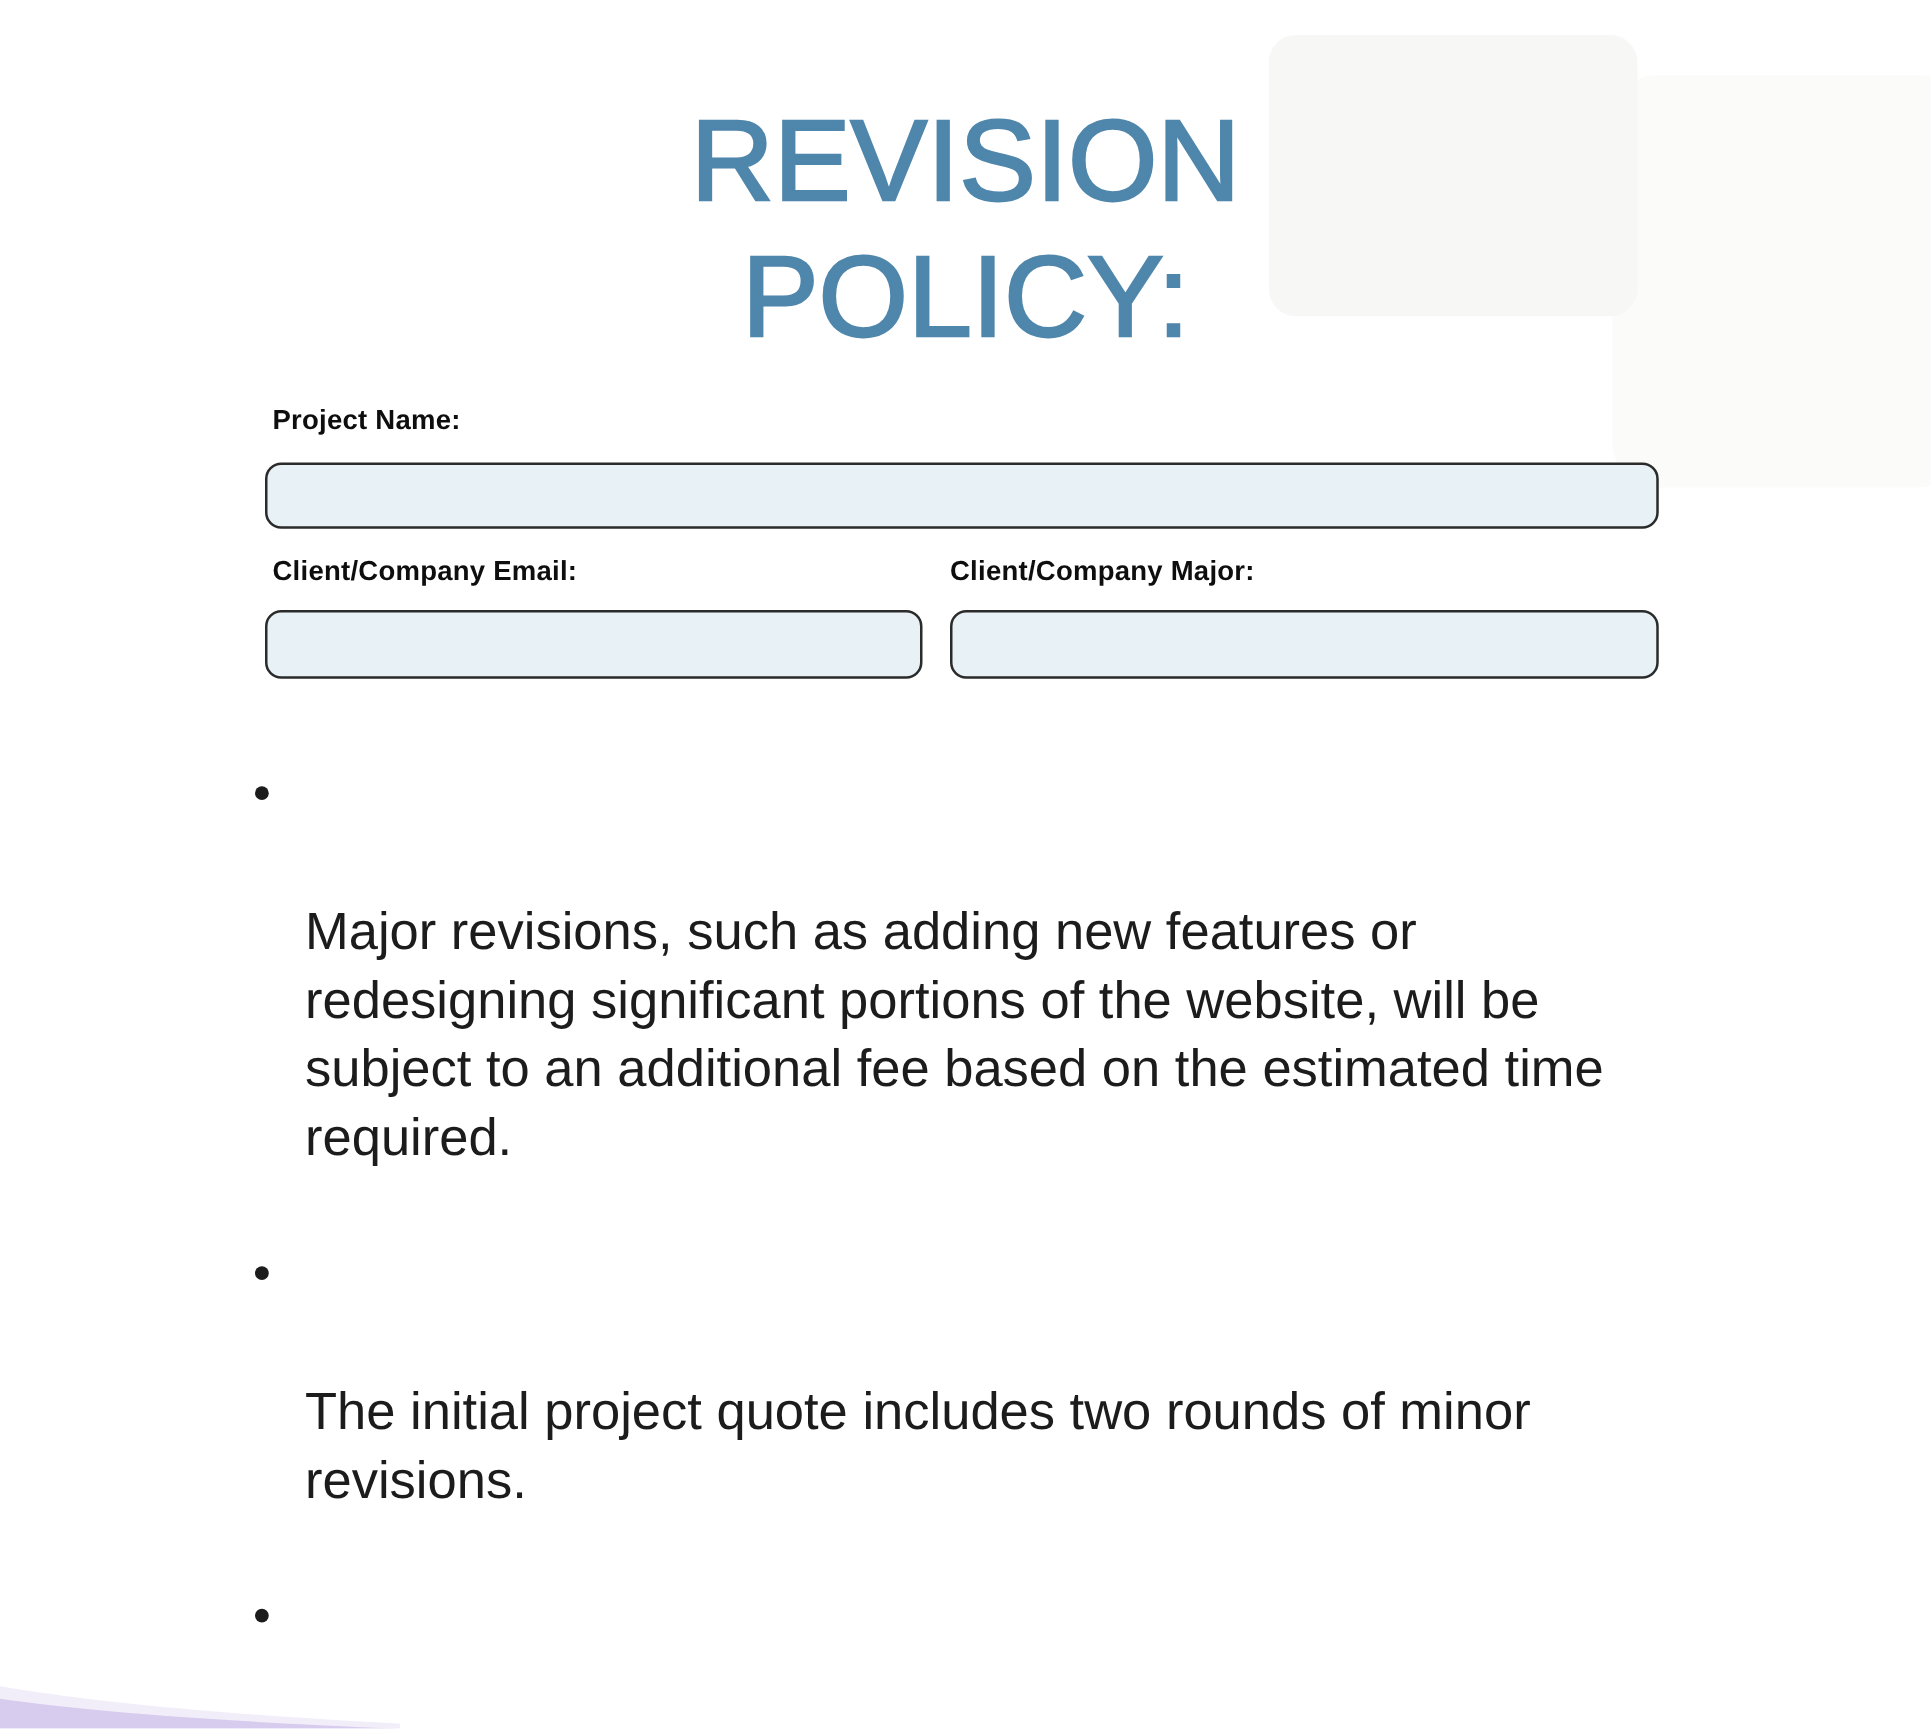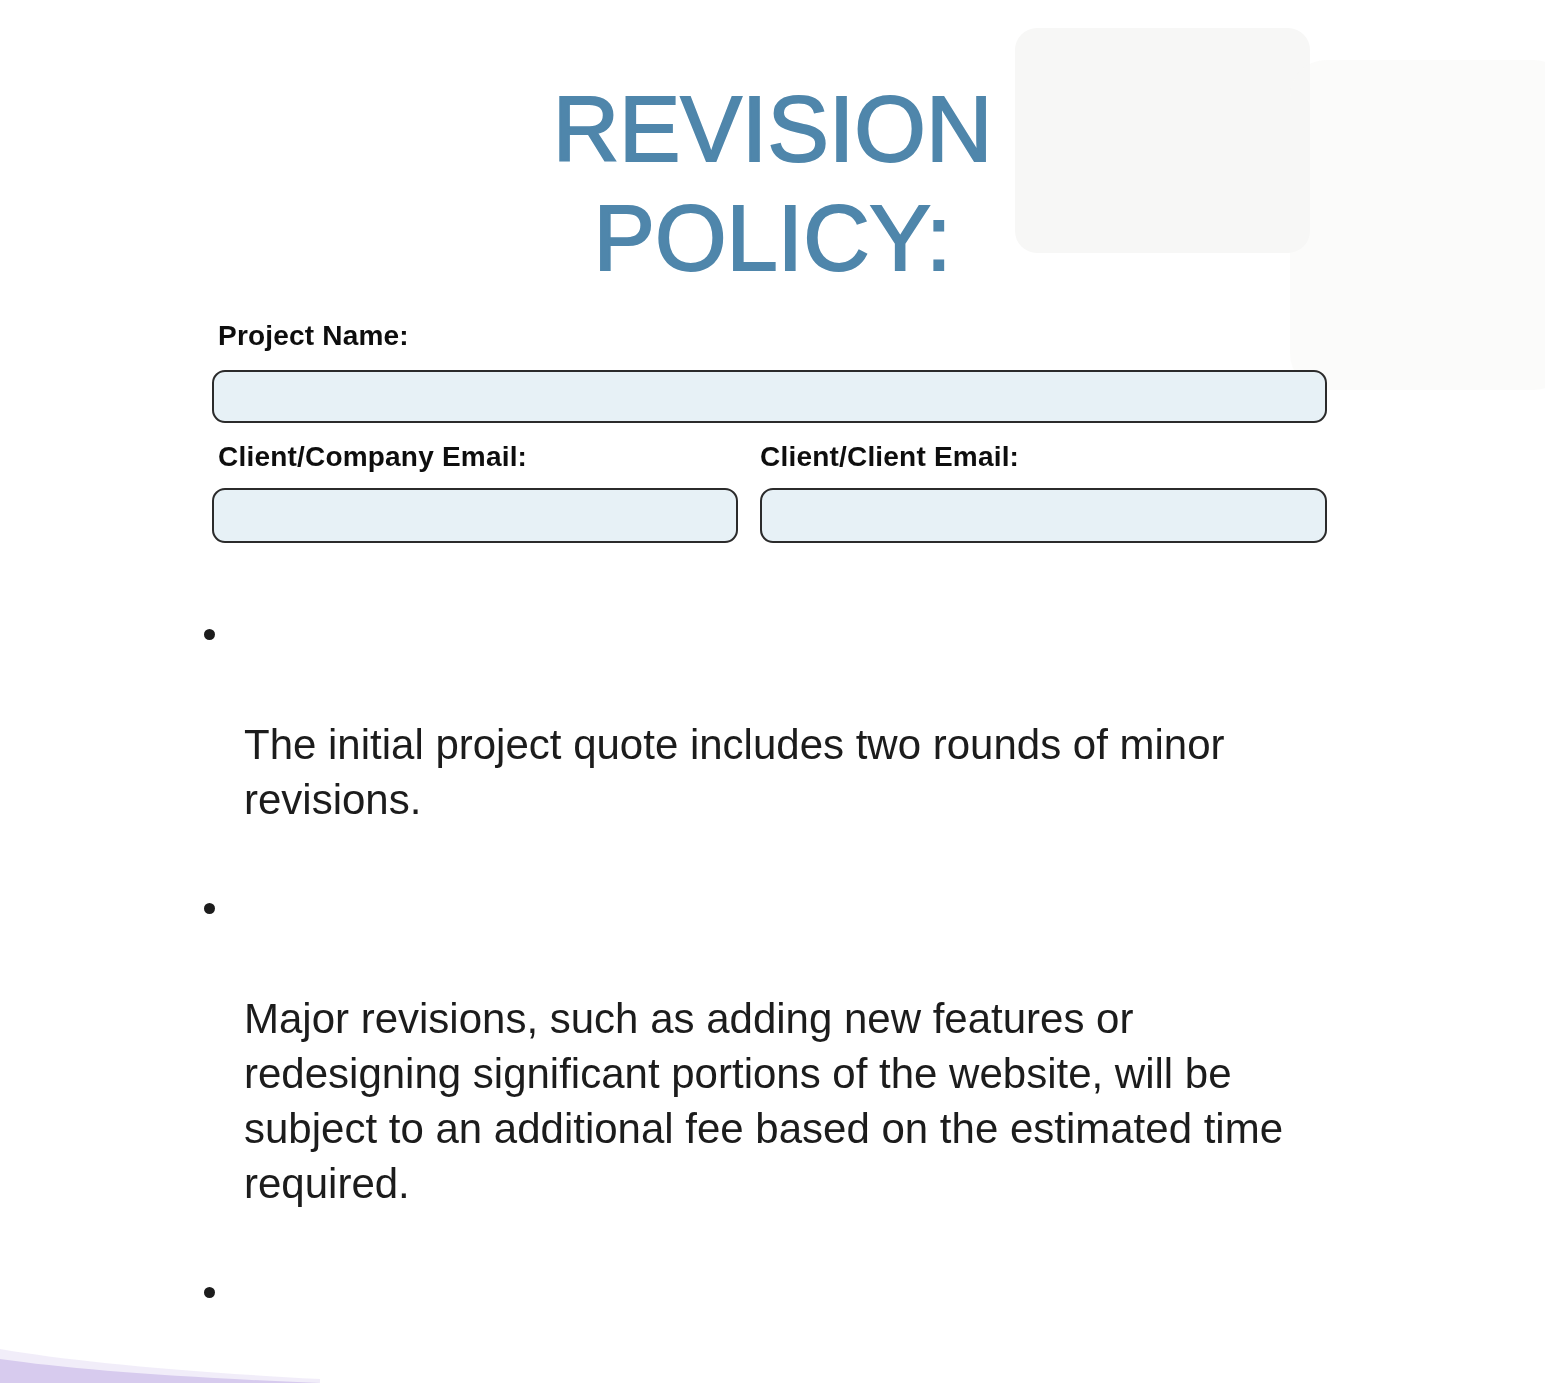--- a/index.html
+++ b/index.html
@@ -44,21 +44,21 @@
     font-size:92px;line-height:109px;
     font-weight:400;
     letter-spacing:0px;
     color:var(--title-color);
     -webkit-text-stroke:2px var(--title-color);
     white-space:pre-line;
   }
   
   .field-label{
     position:absolute;
-    font-size:28px;line-height:30px;font-weight:700;
+    font-size:22px;line-height:30px;font-weight:700;
     color:var(--label-text);
     letter-spacing:.2px;
   }
   .label-project{left:218px;top:321px;}
   .label-client-name{left:218px;top:442px;}
   .label-client-email{left:760px;top:442px;}
   .field-input{
     position:absolute;
     box-sizing:border-box;
     background:var(--input-fill);
@@ -105,35 +105,35 @@
 
   <h1 class="title">REVISION
 POLICY:</h1>
 
   <label class="field-label label-project">Project Name:</label>
   <input type="text" class="field-input input-project" aria-label="Project Name:" style="">
 
   <label class="field-label label-client-name">Client/Company Email:</label>
   <input type="text" class="field-input input-client-name" aria-label="Client/Company Name:" style="">
 
-  <label class="field-label label-client-email">Client/Client Email:</label>
+  <label class="field-label label-client-email">Client/Company Major:</label>
   <input type="text" class="field-input input-client-email" aria-label="Client/Company Email:" style="">
 
   <ul class="bullets">
-    <li class="bullet">
-      <span class="dot"></span>
-      <span>The initial project quote includes two rounds of minor
-revisions.</span>
-    </li>
     <li class="bullet">
       <span class="dot"></span>
       <span>Major revisions, such as adding new features or
 redesigning significant portions of the website, will be
 subject to an additional fee based on the estimated time
 required.</span>
+    </li>
+    <li class="bullet">
+      <span class="dot"></span>
+      <span>The initial project quote includes two rounds of minor
+revisions.</span>
     </li>
     <li class="bullet">
       <span class="dot"></span>
       <span>This fee is set at $100 per hour.</span>
     </li>
 
   </ul>
 
 </div>
 

